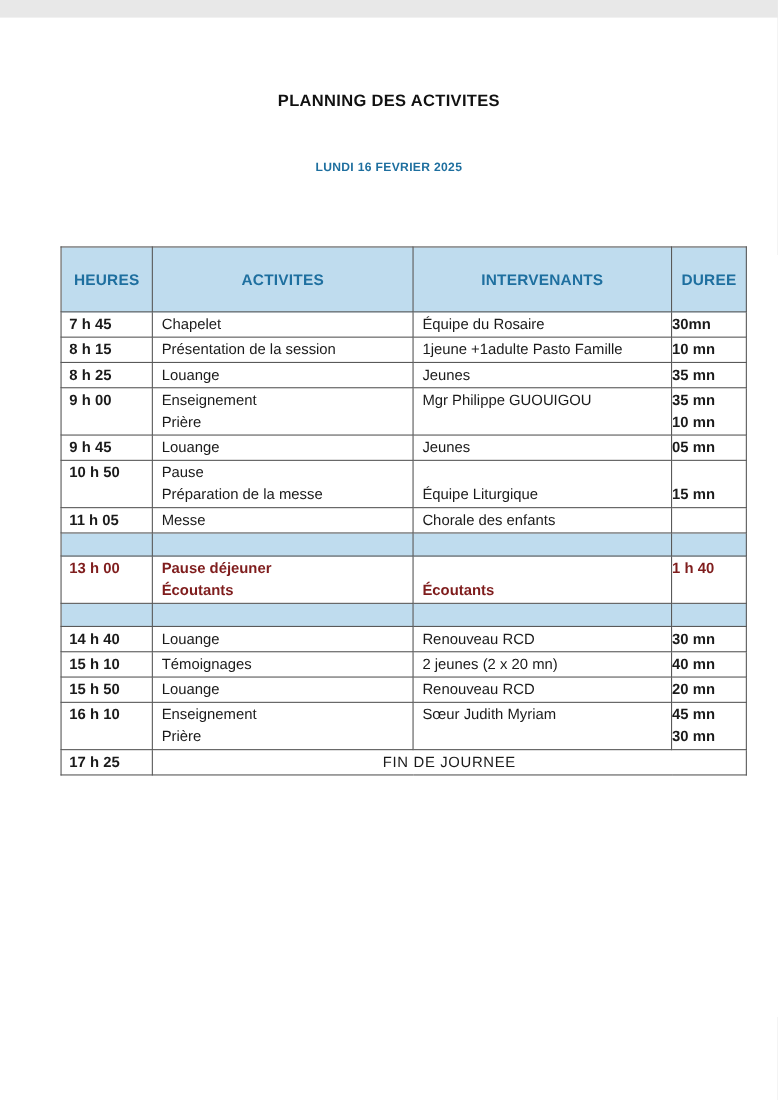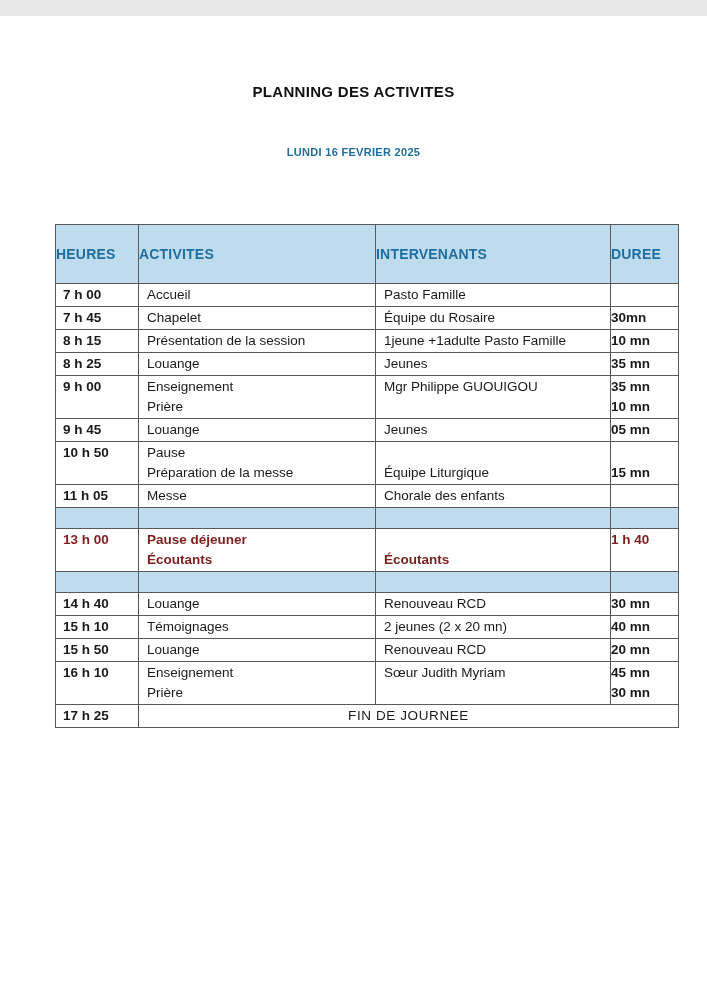--- a/index.html
+++ b/index.html
@@ -48,21 +48,21 @@
     padding: 0;
     vertical-align: top;
     font-size: 13.5px;
   }
   .schedule thead th {
     height: 58px;
     background: #bfdcee;
     color: #1e6f9f;
     font-size: 14px;
     font-weight: bold;
-    text-align: left;
+    text-align: center;
     vertical-align: middle;
     letter-spacing: 0.2px;
   }
   .schedule tbody td { padding: 1px 0; }
   .ln { line-height: 20px; min-height: 20px; white-space: nowrap; overflow: hidden; }
   .c-heure { font-weight: bold; }
   .c-heure .ln { padding-left: 7px; }
   .c-act .ln, .c-int .ln { padding-left: 8px; }
   .c-dur { font-weight: bold; }
   tr.spacer td { height: 20px; background: #bfdcee; padding: 0; }
@@ -90,34 +90,20 @@
       <tr>
         <th>HEURES</th>
         <th>ACTIVITES</th>
         <th>INTERVENANTS</th>
         <th>DUREE</th>
       </tr>
     </thead>
     <tbody>
         <tr>
           <td class="c-heure">
-            <div class="ln">7 h 00</div>
-          </td>
-          <td class="c-act">
-            <div class="ln">Accueil</div>
-          </td>
-          <td class="c-int">
-            <div class="ln">Pasto Famille</div>
-          </td>
-          <td class="c-dur">
-            <div class="ln"></div>
-          </td>
-        </tr>
-        <tr>
-          <td class="c-heure">
             <div class="ln">7 h 45</div>
           </td>
           <td class="c-act">
             <div class="ln">Chapelet</div>
           </td>
           <td class="c-int">
             <div class="ln">Équipe du Rosaire</div>
           </td>
           <td class="c-dur">
             <div class="ln">30mn</div>

